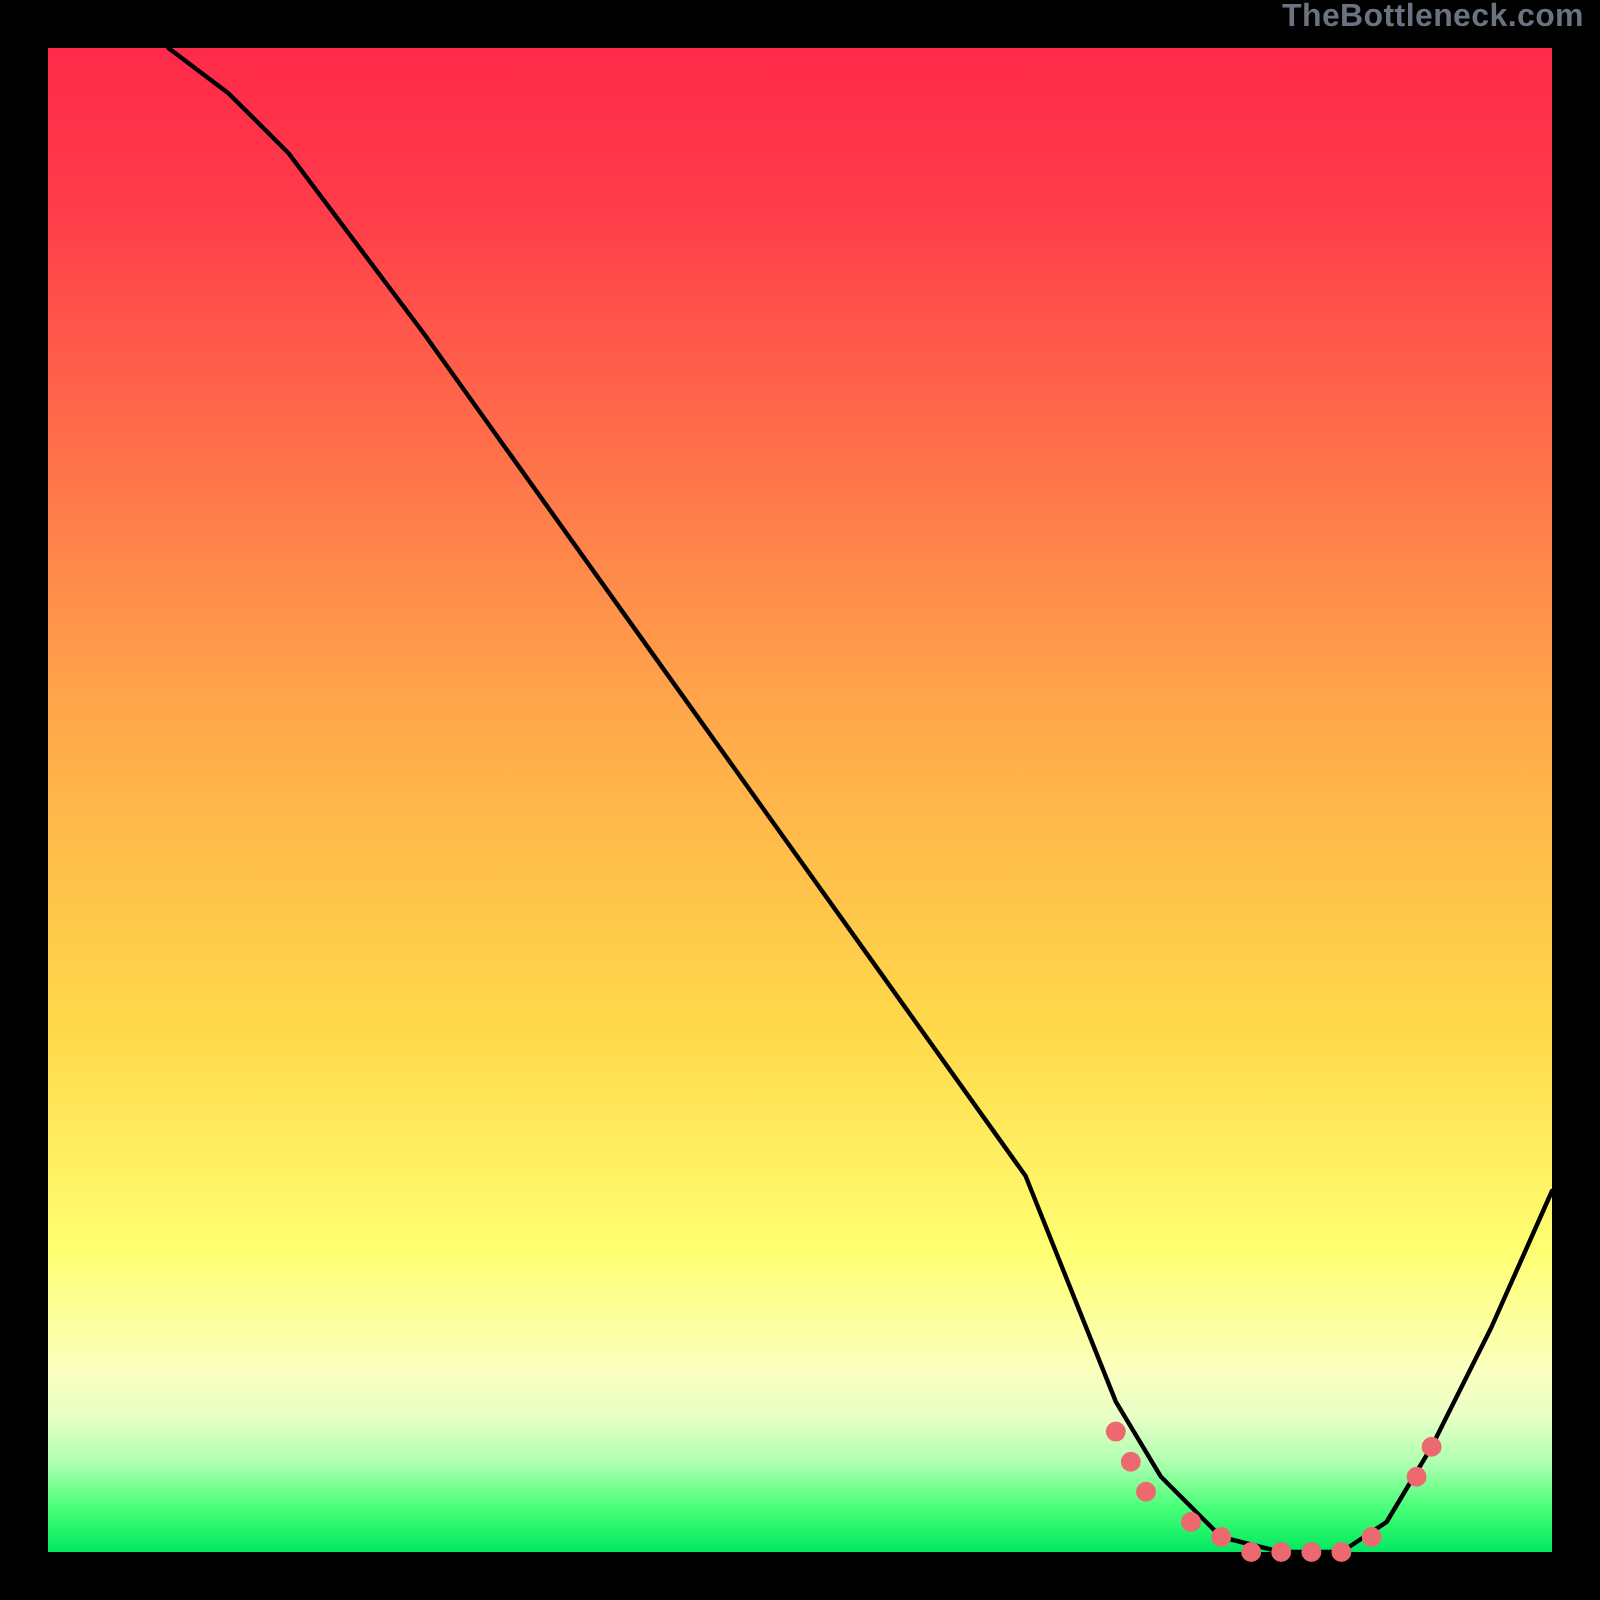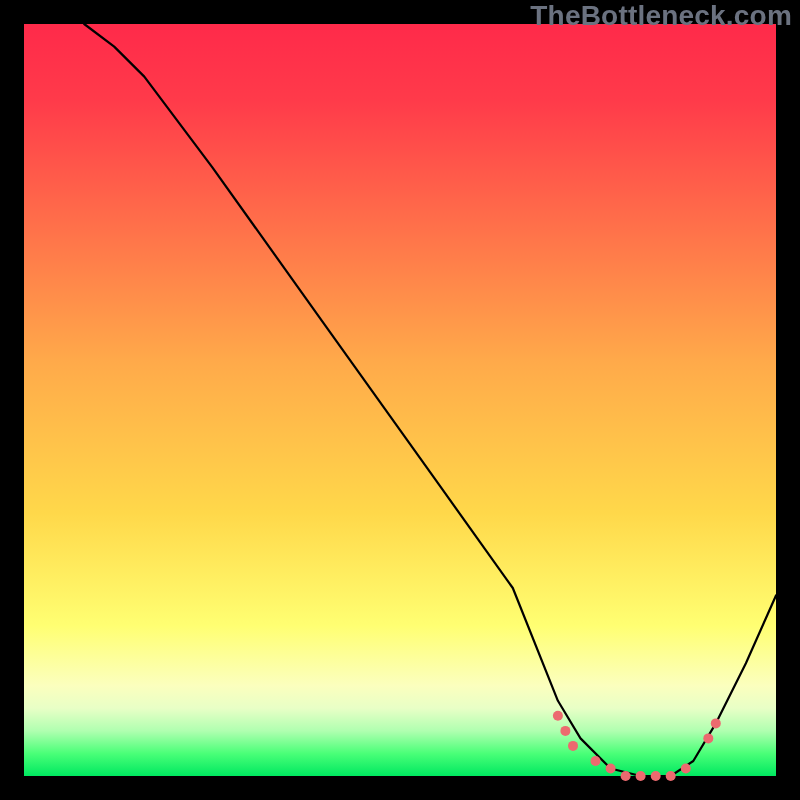--- a/index.html
+++ b/index.html
@@ -48,21 +48,21 @@
     top: 0;
     width: 752px;
     height: 752px;
     overflow: visible;
   }
   .watermark {
     position: absolute;
     top: 0;
     right: 8px;
     font-family: Arial, Helvetica, sans-serif;
-    font-size: 28px;
+    font-size: 16px;
     font-weight: bold;
     color: #6b7280;
     letter-spacing: 0.2px;
     user-select: none;
   }
 </style>
 </head>
 <body>
 
 <div class="chart-container">

